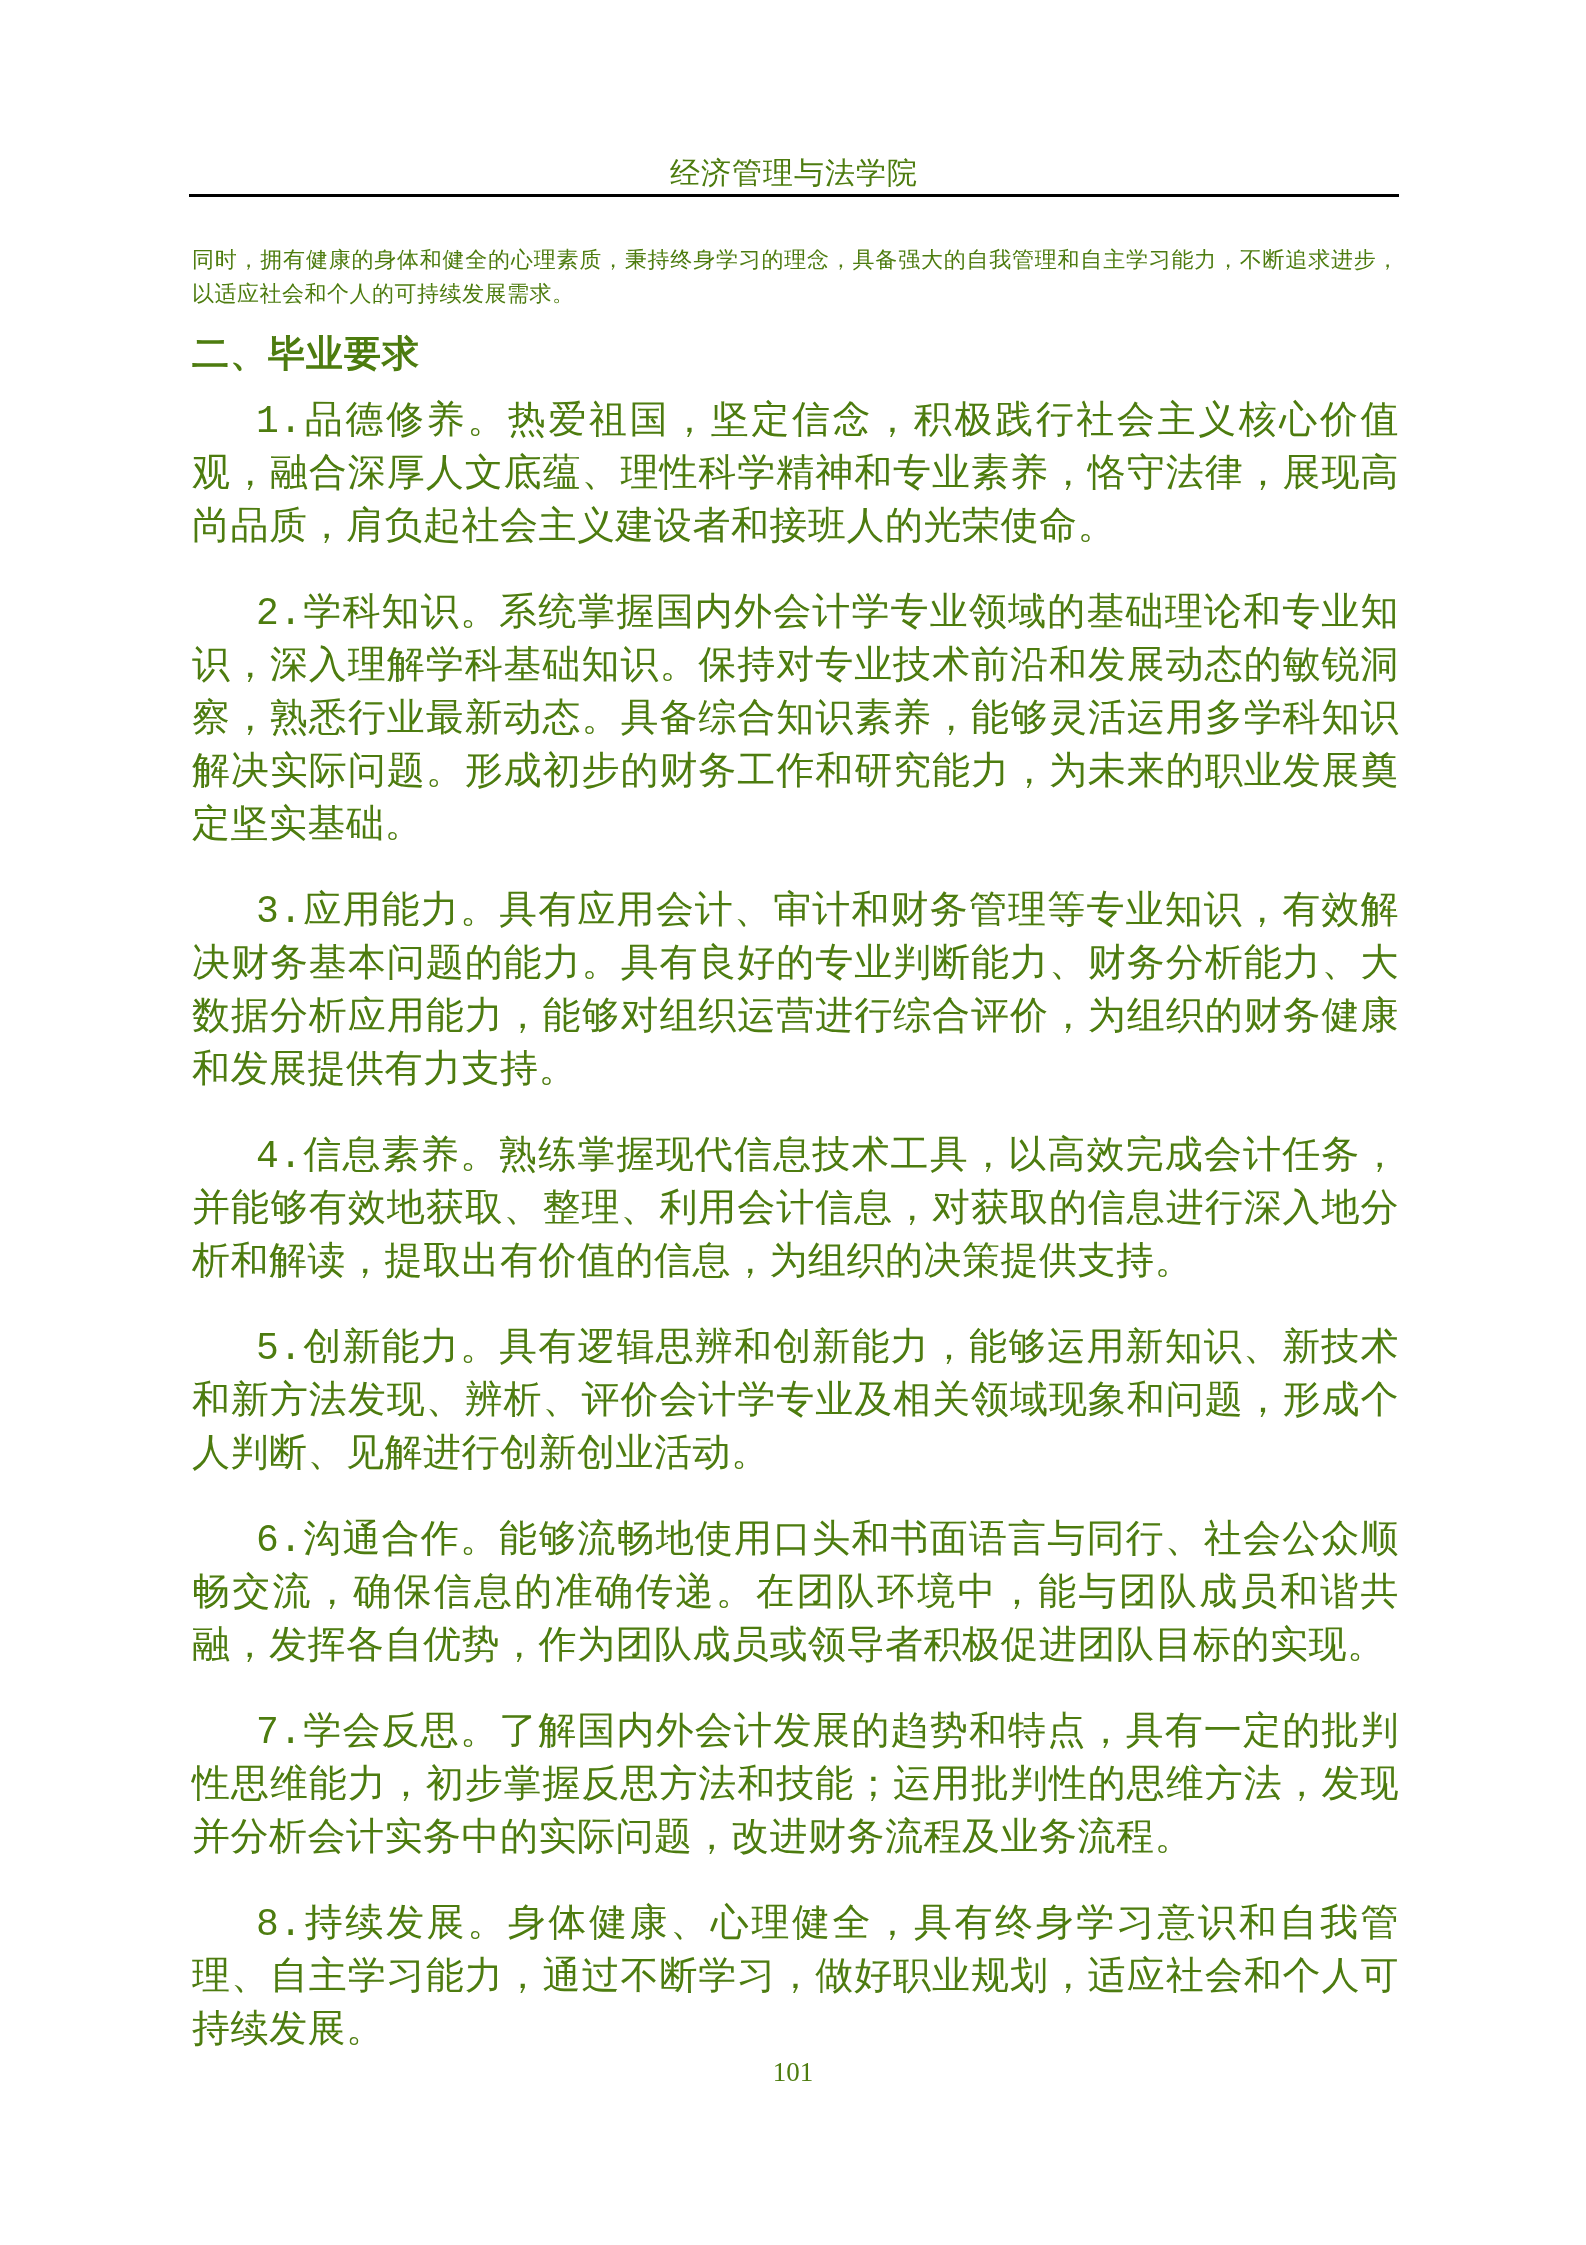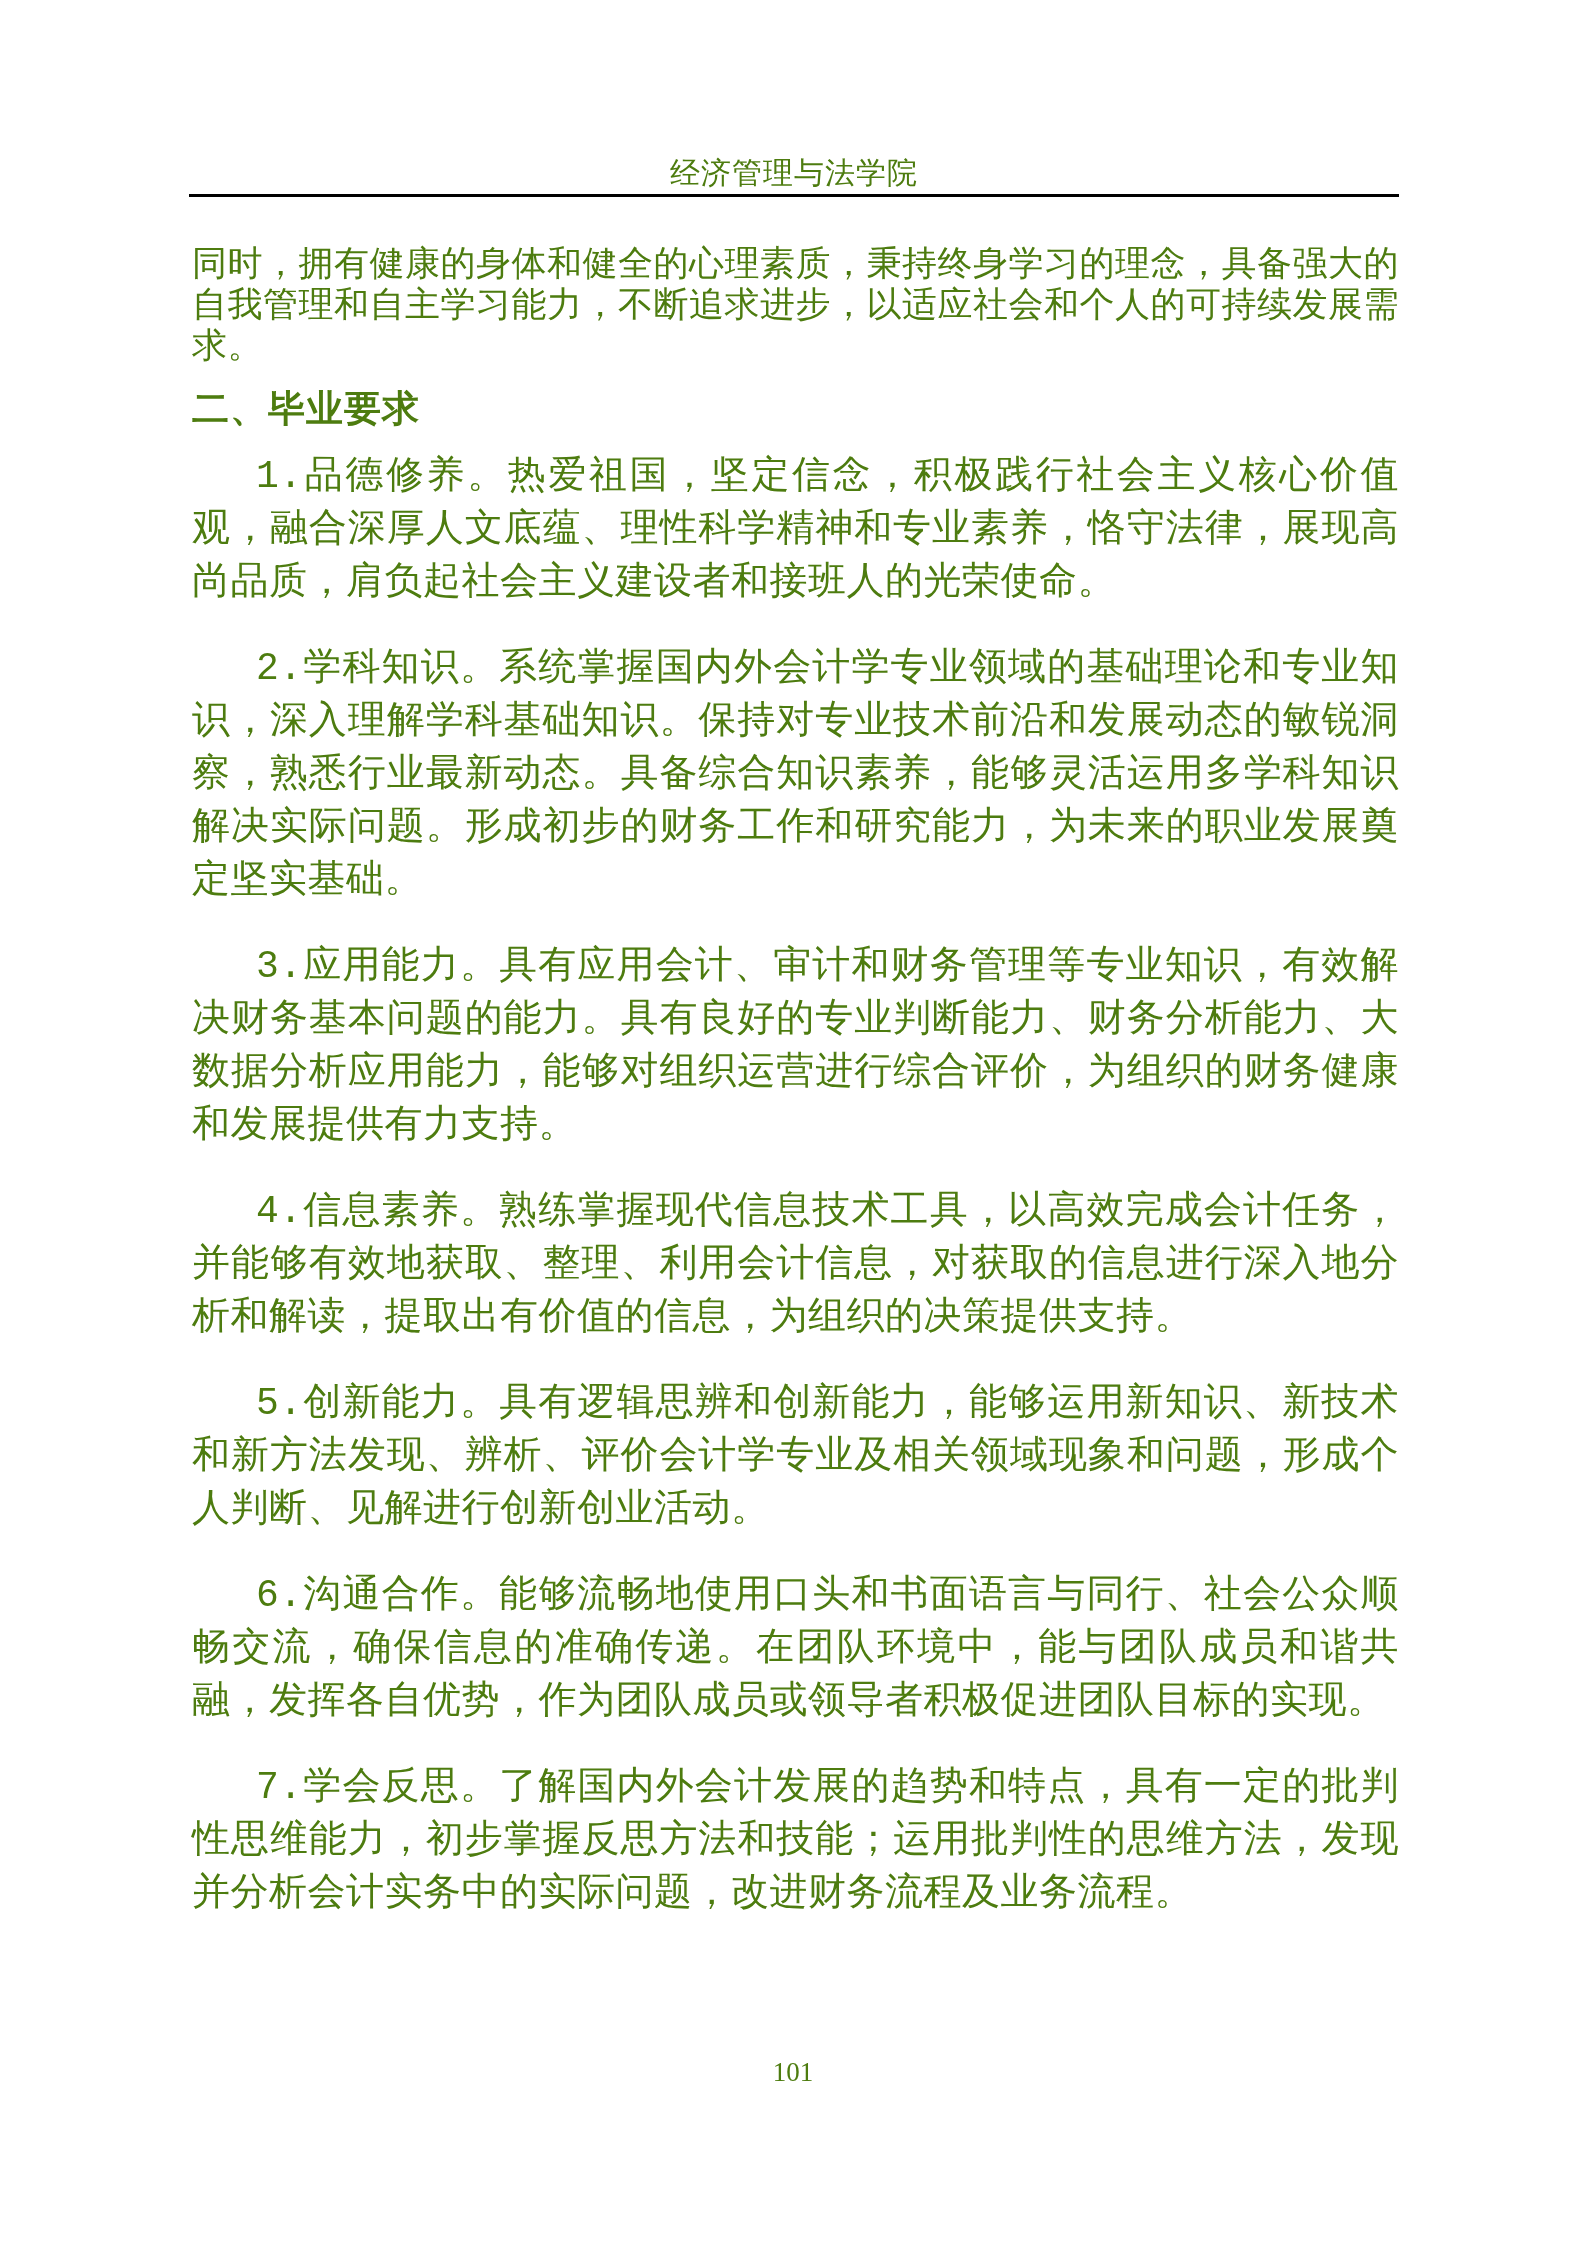--- a/index.html
+++ b/index.html
@@ -26,22 +26,22 @@
   .header-title {
     font-size: 30px;
     line-height: 32px;
     letter-spacing: 1px;
   }
   .content {
     margin: 0 187px 0 192px;
   }
   .intro {
     margin: 46px 0 0 0;
-    font-size: 35px;
-    line-height: 41px;
+    font-size: 22px;
+    line-height: 34px;
     letter-spacing: 0.5px;
     text-align: justify;
   }
   .section-heading {
     margin: 20px 0 12px 0;
     font-family: "Liberation Sans", "DejaVu Sans", sans-serif;
     font-weight: bold;
     font-size: 37px;
     line-height: 46px;
     letter-spacing: 1px;
@@ -90,18 +90,19 @@
     <p class="req">3.应用能力。具有应用会计、审计和财务管理等专业知识，有效解决财务基本问题的能力。具有良好的专业判断能力、财务分析能力、大数据分析应用能力，能够对组织运营进行综合评价，为组织的财务健康和发展提供有力支持。</p>
 
     <p class="req">4.信息素养。熟练掌握现代信息技术工具，以高效完成会计任务，并能够有效地获取、整理、利用会计信息，对获取的信息进行深入地分析和解读，提取出有价值的信息，为组织的决策提供支持。</p>
 
     <p class="req">5.创新能力。具有逻辑思辨和创新能力，能够运用新知识、新技术和新方法发现、辨析、评价会计学专业及相关领域现象和问题，形成个人判断、见解进行创新创业活动。</p>
 
     <p class="req">6.沟通合作。能够流畅地使用口头和书面语言与同行、社会公众顺畅交流，确保信息的准确传递。在团队环境中，能与团队成员和谐共融，发挥各自优势，作为团队成员或领导者积极促进团队目标的实现。</p>
 
     <p class="req">7.学会反思。了解国内外会计发展的趋势和特点，具有一定的批判性思维能力，初步掌握反思方法和技能；运用批判性的思维方法，发现并分析会计实务中的实际问题，改进财务流程及业务流程。</p>
 
+    <p class="req">8.持续发展。身体健康、心理健全，具有终身学习意识和自我管理、自主学习能力，通过不断学习，做好职业规划，适应社会和个人可持续发展。</p>
 
   </div>
 
   <div class="page-number">101</div>
 
 </div>
 
 </body></html>

